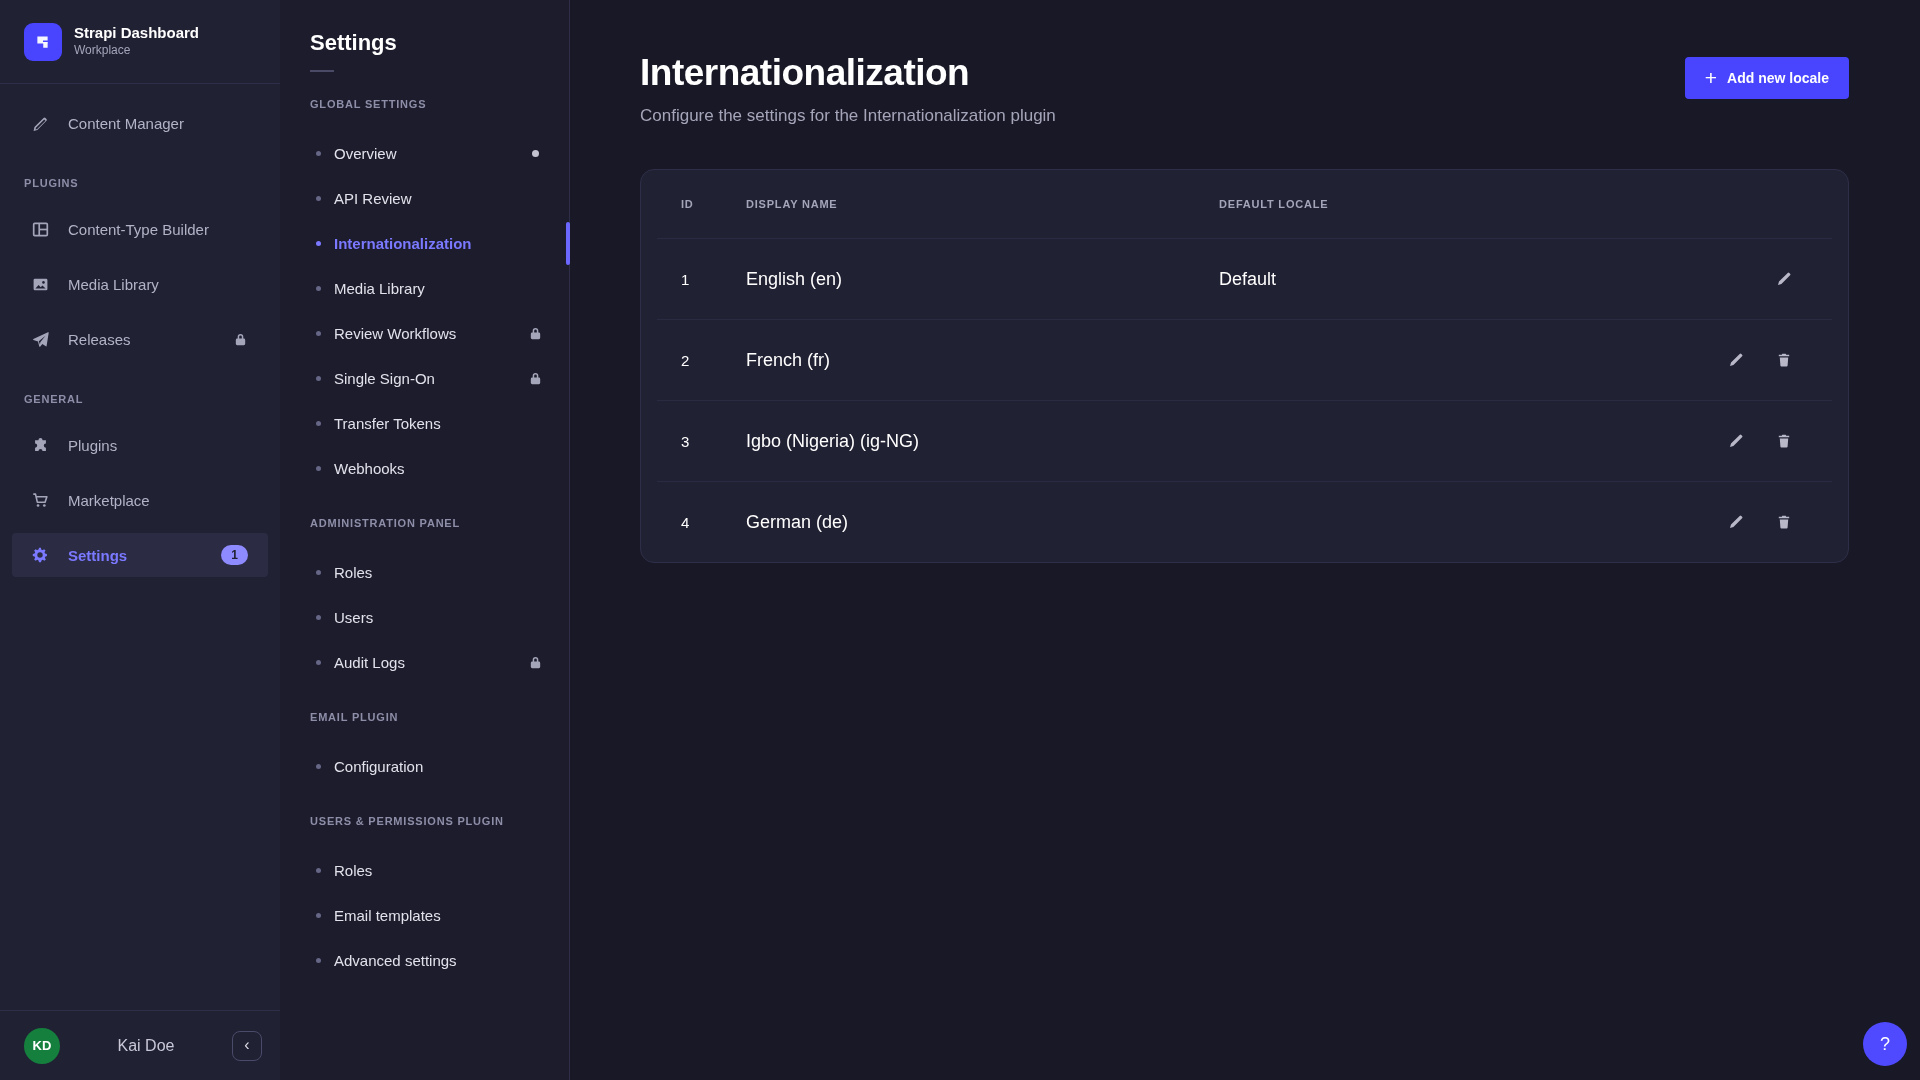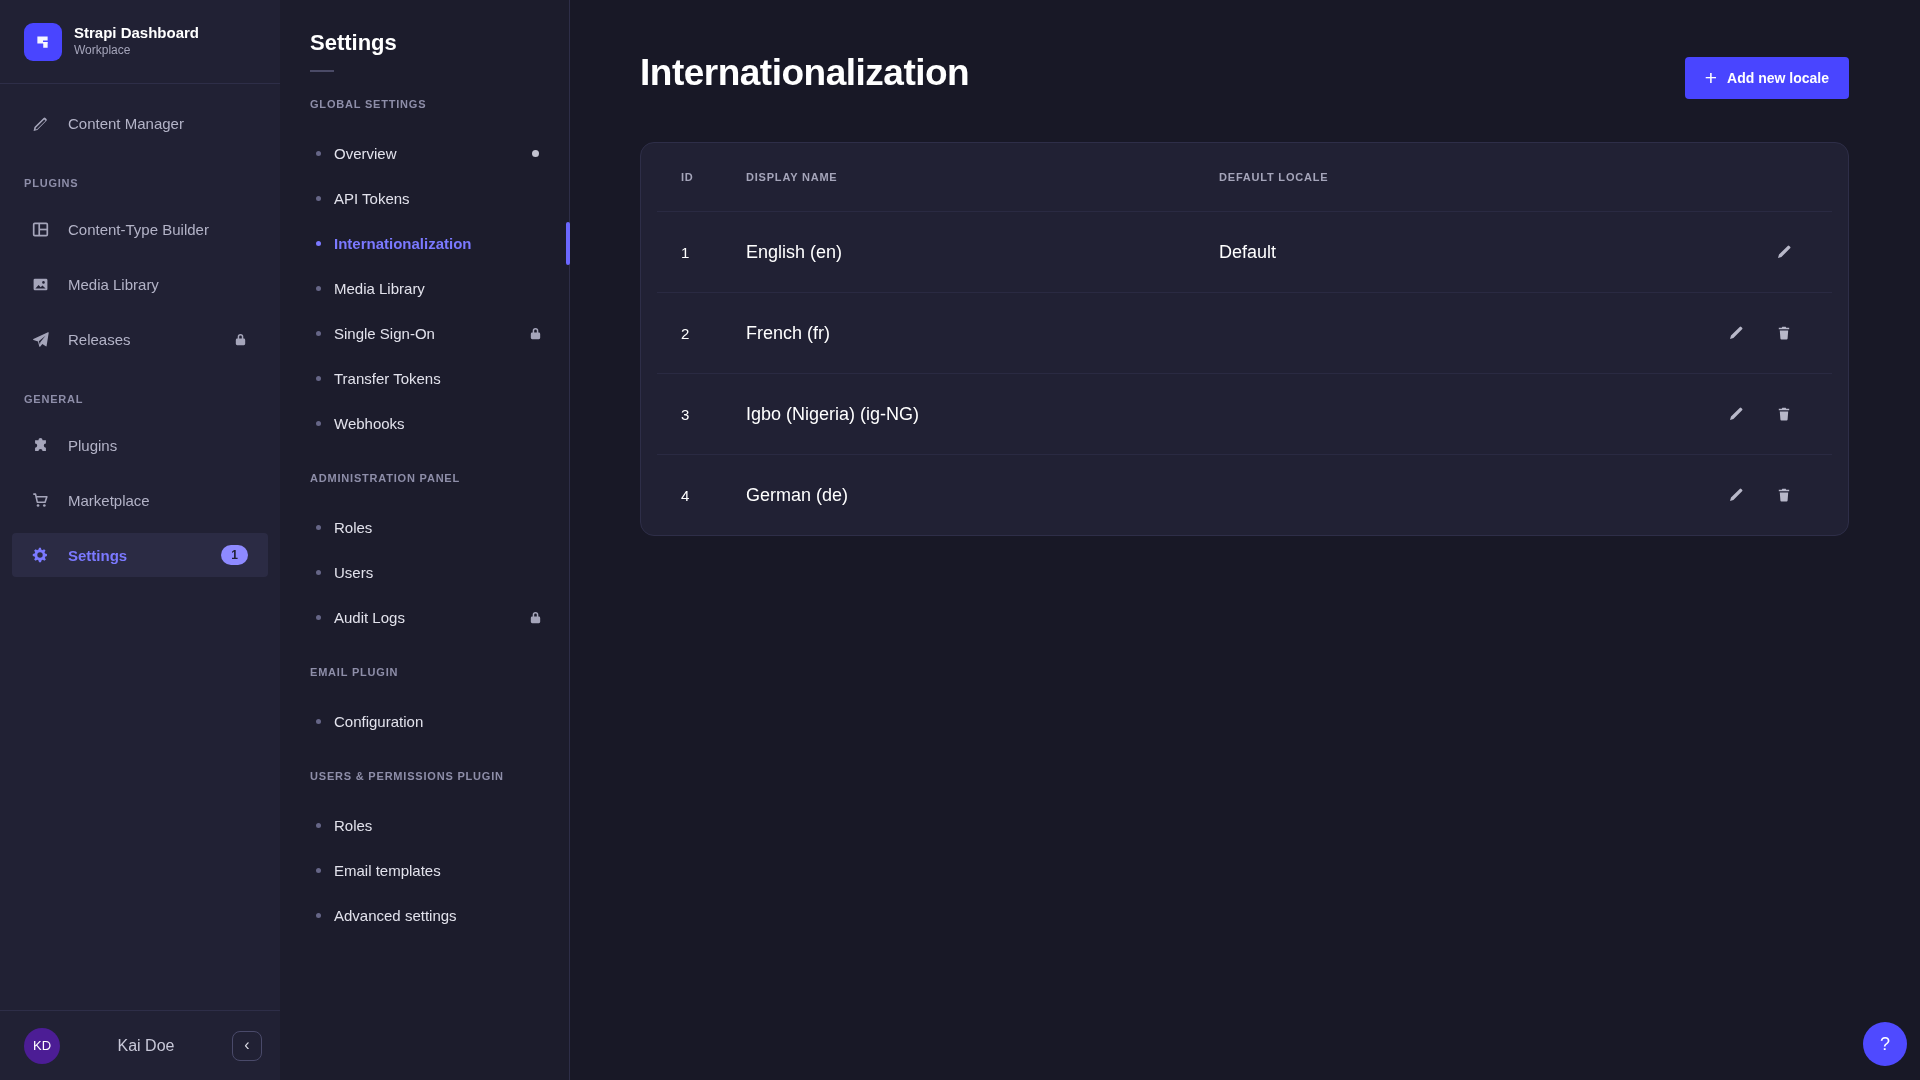--- a/index.html
+++ b/index.html
@@ -52,22 +52,22 @@
     min-width:27px; height:20px; border-radius:10px;
     display:flex; align-items:center; justify-content:center; padding:0 8px;
   }
   .lock-ic { color:#a5a5ba; }
 
   .nav-footer {
     height:70px; border-top:1px solid #2e2e48;
     display:flex; align-items:center; padding:0 18px 0 24px; gap:14px;
   }
   .avatar {
-    width:36px; height:36px; border-radius:50%; background:#4c1d95;
-    color:#fff; font-weight:normal; font-size:13px;
+    width:36px; height:36px; border-radius:50%; background:#15803d;
+    color:#fff; font-weight:bold; font-size:13px;
     display:flex; align-items:center; justify-content:center; flex-shrink:0;
   }
   .user-name { flex:1; text-align:center; font-size:16px; color:#c8c8d8; }
   .collapse-btn {
     width:30px; height:30px; border:1px solid #4a4a6a; border-radius:8px;
     background:transparent; color:#d9d9e3; font-size:16px; cursor:pointer;
     display:flex; align-items:center; justify-content:center; padding-bottom:2px;
   }
 
   
@@ -257,30 +257,39 @@
 
   <div class="sub-section-head">GLOBAL SETTINGS</div>
 
   <div class="sub-item">
     <span class="bullet"></span>
     <span class="sub-label">Overview</span>
     <span class="notif-dot"></span>
   </div>
   <div class="sub-item">
     <span class="bullet"></span>
-    <span class="sub-label">API Tokens</span>
+    <span class="sub-label">API Review</span>
   </div>
   <div class="sub-item active">
     <span class="bullet"></span>
     <span class="sub-label">Internationalization</span>
     <span class="active-bar"></span>
   </div>
   <div class="sub-item">
     <span class="bullet"></span>
     <span class="sub-label">Media Library</span>
+  </div>
+  <div class="sub-item">
+    <span class="bullet"></span>
+    <span class="sub-label">Review Workflows</span>
+    <span class="lock-ic">
+      <svg width="15" height="15" viewBox="0 0 16 16">
+          <path fill="currentColor" d="M5 7V5a3 3 0 0 1 6 0v2h.5A1.5 1.5 0 0 1 13 8.5v4A1.5 1.5 0 0 1 11.5 14h-7A1.5 1.5 0 0 1 3 12.5v-4A1.5 1.5 0 0 1 4.5 7H5zm1.6 0h2.8V5a1.4 1.4 0 0 0-2.8 0v2z"></path>
+        </svg>
+    </span>
   </div>
   <div class="sub-item">
     <span class="bullet"></span>
     <span class="sub-label">Single Sign-On</span>
     <span class="lock-ic">
       <svg width="15" height="15" viewBox="0 0 16 16">
           <path fill="currentColor" d="M5 7V5a3 3 0 0 1 6 0v2h.5A1.5 1.5 0 0 1 13 8.5v4A1.5 1.5 0 0 1 11.5 14h-7A1.5 1.5 0 0 1 3 12.5v-4A1.5 1.5 0 0 1 4.5 7H5zm1.6 0h2.8V5a1.4 1.4 0 0 0-2.8 0v2z"></path>
         </svg>
     </span>
   </div>
@@ -333,20 +342,21 @@
   <div class="sub-item">
     <span class="bullet"></span>
     <span class="sub-label">Advanced settings</span>
   </div>
 </aside>
 
 <main class="main">
   <div class="page-header">
     <div>
       <h1 class="page-title">Internationalization</h1>
+      <div class="page-subtitle">Configure the settings for the Internationalization plugin</div>
     </div>
     <button class="add-btn">
       <span class="plus">+</span>
       <span>Add new locale</span>
     </button>
   </div>
 
   <div class="table-card">
     <div class="t-head">
       <div class="col">ID</div>

